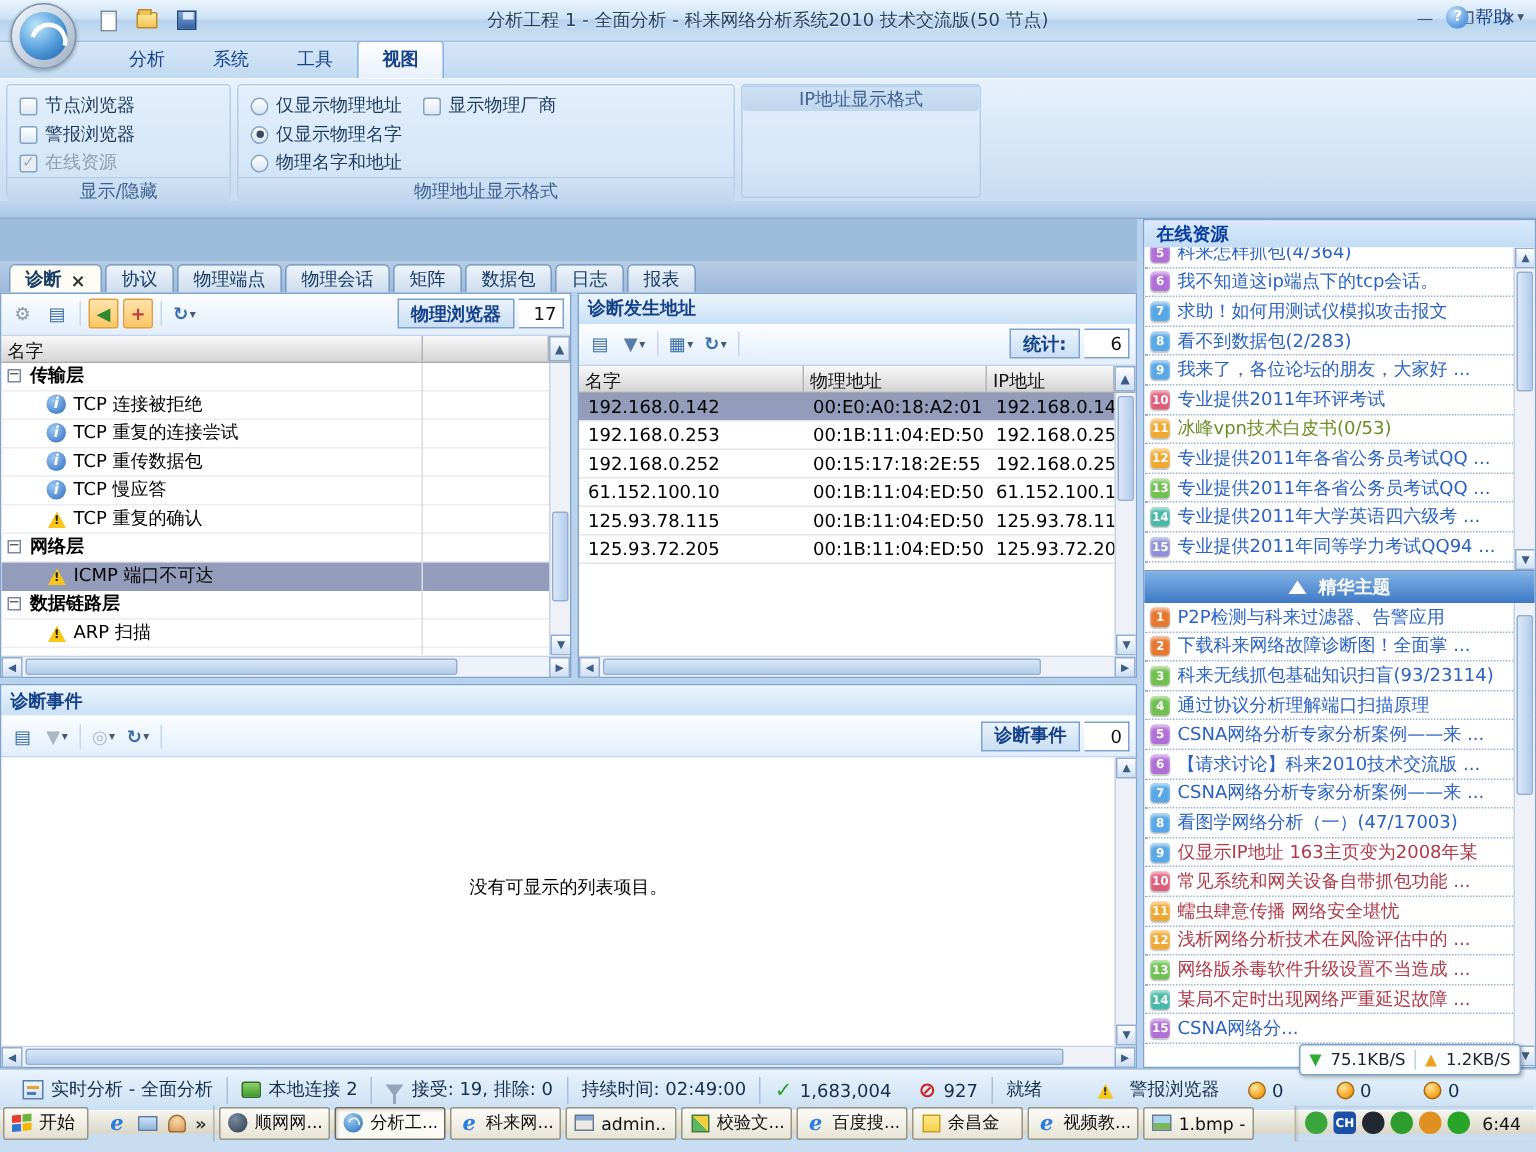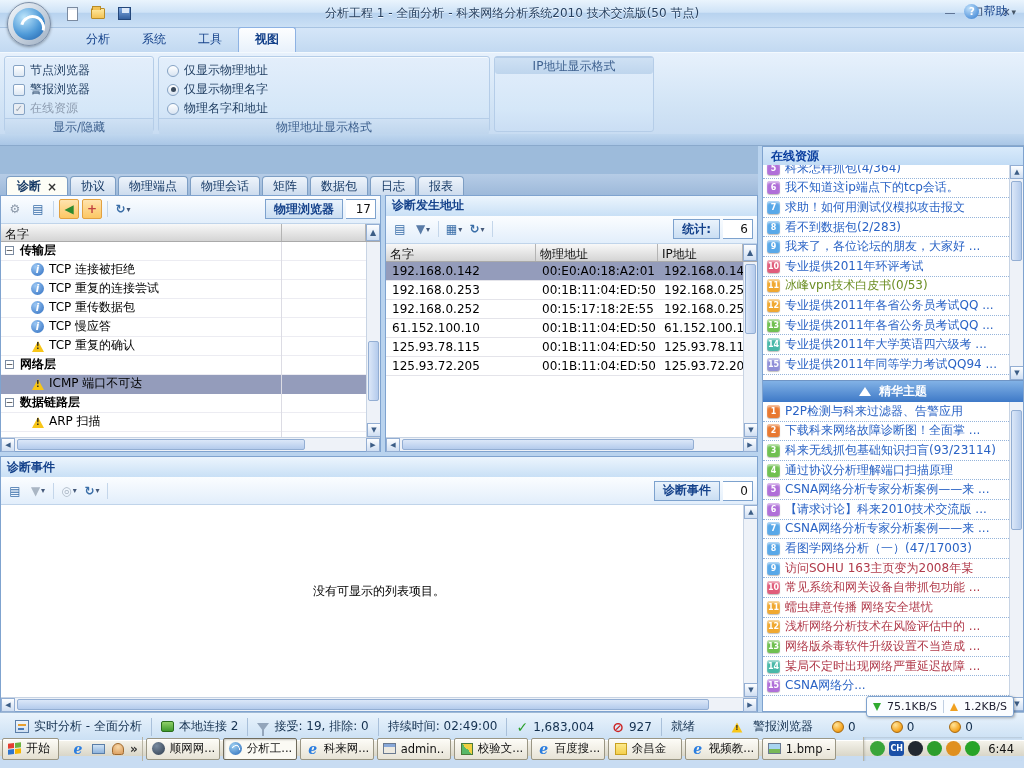--- a/index.html
+++ b/index.html
@@ -281,20 +281,26 @@
             <span class="rd-box"></span>
             <span>仅显示物理地址</span>
           </div>
           <div class="opt-row">
             <span class="rd-box selected"></span>
             <span>仅显示物理名字</span>
           </div>
           <div class="opt-row">
             <span class="rd-box"></span>
             <span>物理名字和地址</span>
+          </div>
+        </div>
+        <div>
+          <div class="opt-row">
+            <span class="cb-box"></span>
+            <span>显示物理厂商</span>
           </div>
         </div>
       </div>
       <div class="rgroup-label">物理地址显示格式</div>
     </div>
 
     <div class="rgroup" style="width:160px">
       <div class="rgroup-label">IP地址显示格式</div>
     </div>
   </div>
@@ -659,21 +665,21 @@
             <div class="res-item">
               <span class="res-num" style="background: rgb(88, 168, 232);">7</span>
               <span class="res-text blue">CSNA网络分析专家分析案例——来 ...</span>
             </div>
             <div class="res-item">
               <span class="res-num" style="background: rgb(88, 168, 232);">8</span>
               <span class="res-text blue">看图学网络分析（一）(47/17003)</span>
             </div>
             <div class="res-item">
               <span class="res-num" style="background: rgb(88, 168, 232);">9</span>
-              <span class="res-text red">访问SOHU 163主页变为2008年某</span>
+              <span class="res-text red">仅显示IP地址 163主页变为2008年某</span>
             </div>
             <div class="res-item">
               <span class="res-num" style="background: rgb(224, 92, 122);">10</span>
               <span class="res-text red">常见系统和网关设备自带抓包功能 ...</span>
             </div>
             <div class="res-item">
               <span class="res-num" style="background: rgb(240, 168, 48);">11</span>
               <span class="res-text red">蠕虫肆意传播 网络安全堪忧</span>
             </div>
             <div class="res-item">

